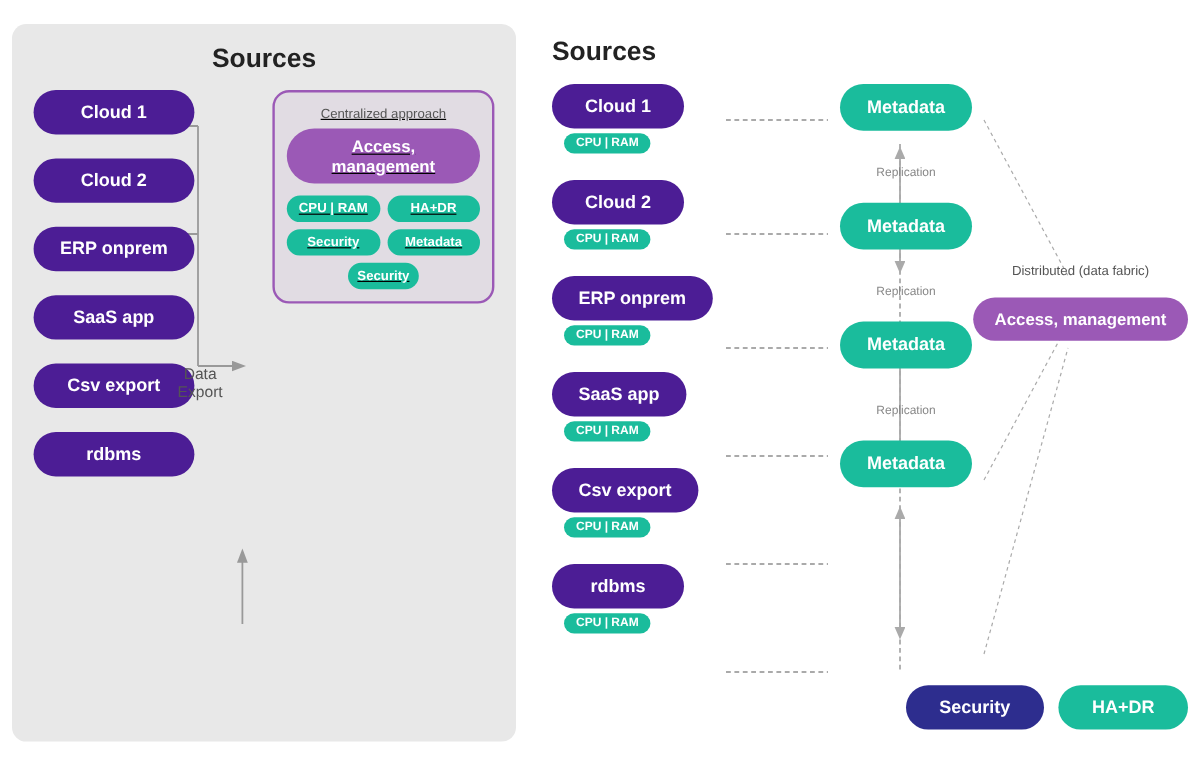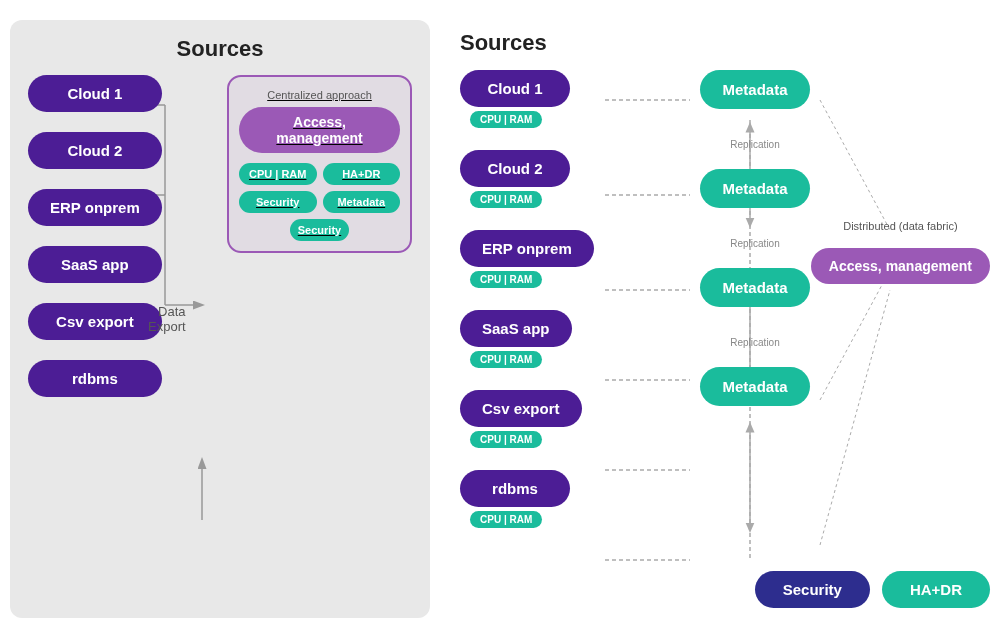--- a/index.html
+++ b/index.html
@@ -108,21 +108,21 @@
     .chip.full { grid-column: 1 / -1; width: fit-content; margin: 0 auto; }
 
     .data-export-label {
       position: absolute;
       left: 138px;
       top: 50%;
       transform: translateY(-50%);
       font-size: 13px;
       color: #555;
       font-weight: 500;
-      text-align: right;
+      text-align: center;
     }
 
     
     .right-panel {
       flex: 1;
       position: relative;
       padding: 10px 0;
     }
 
     .right-title {

